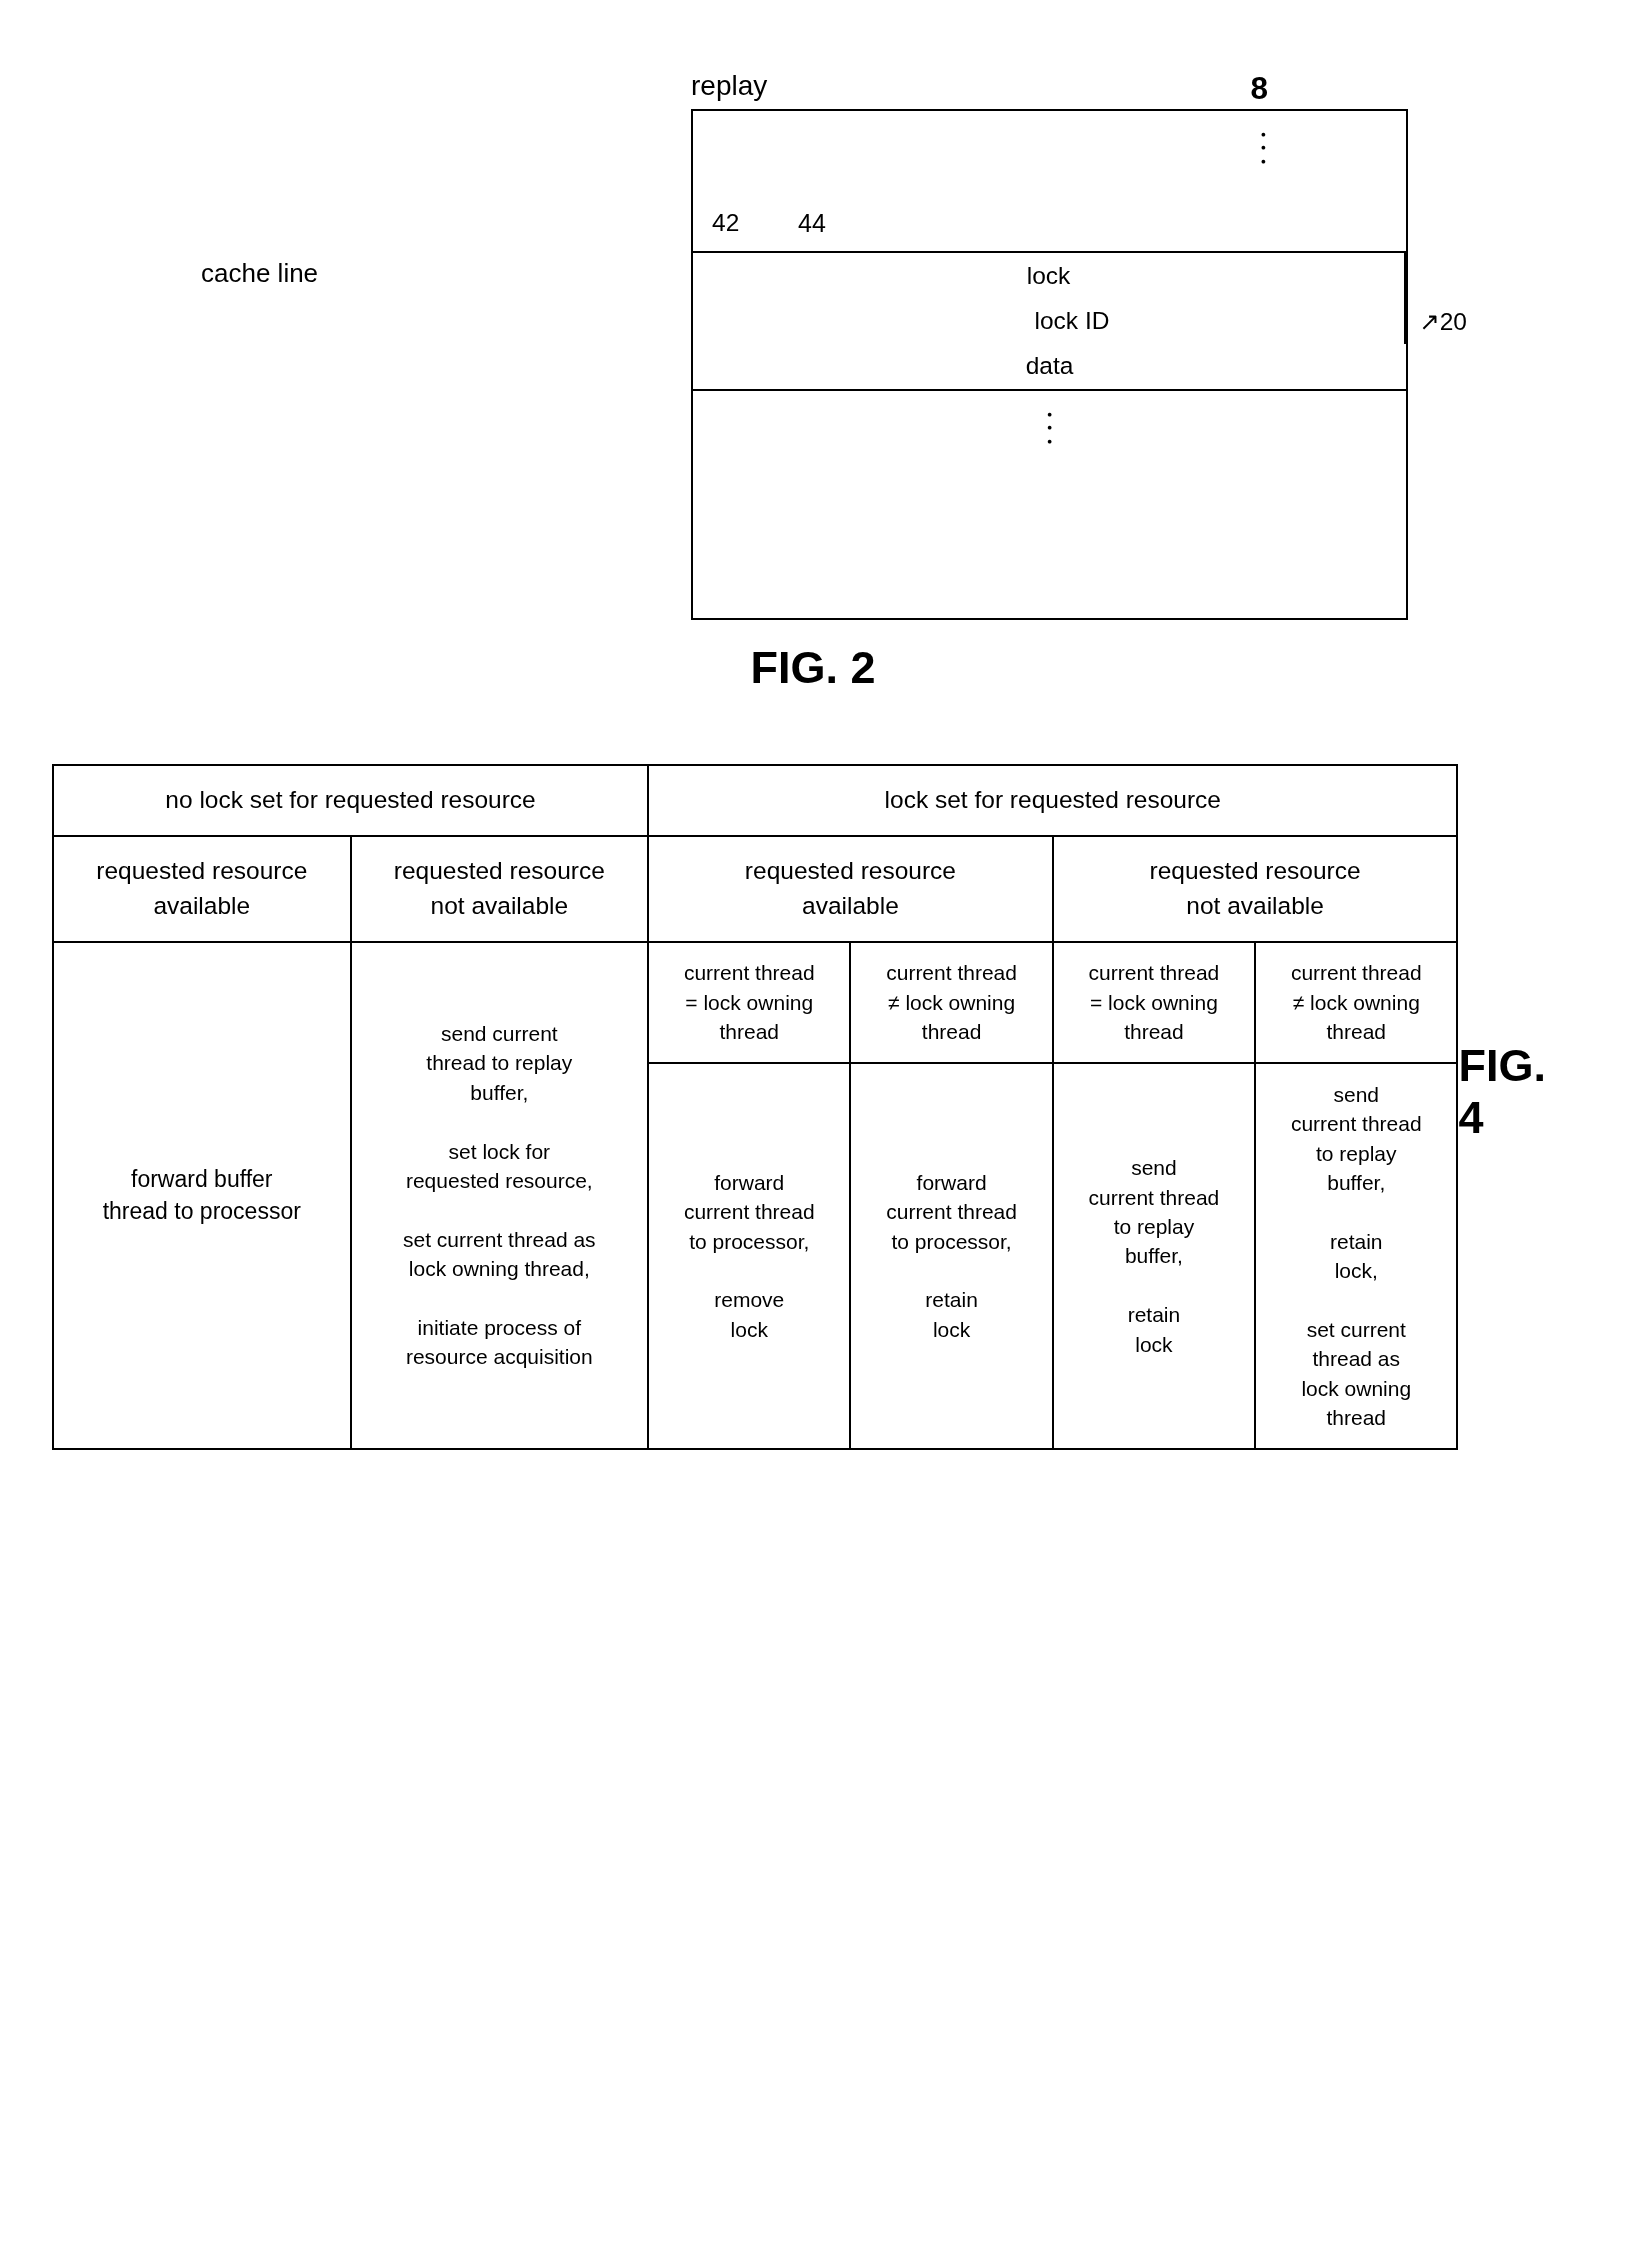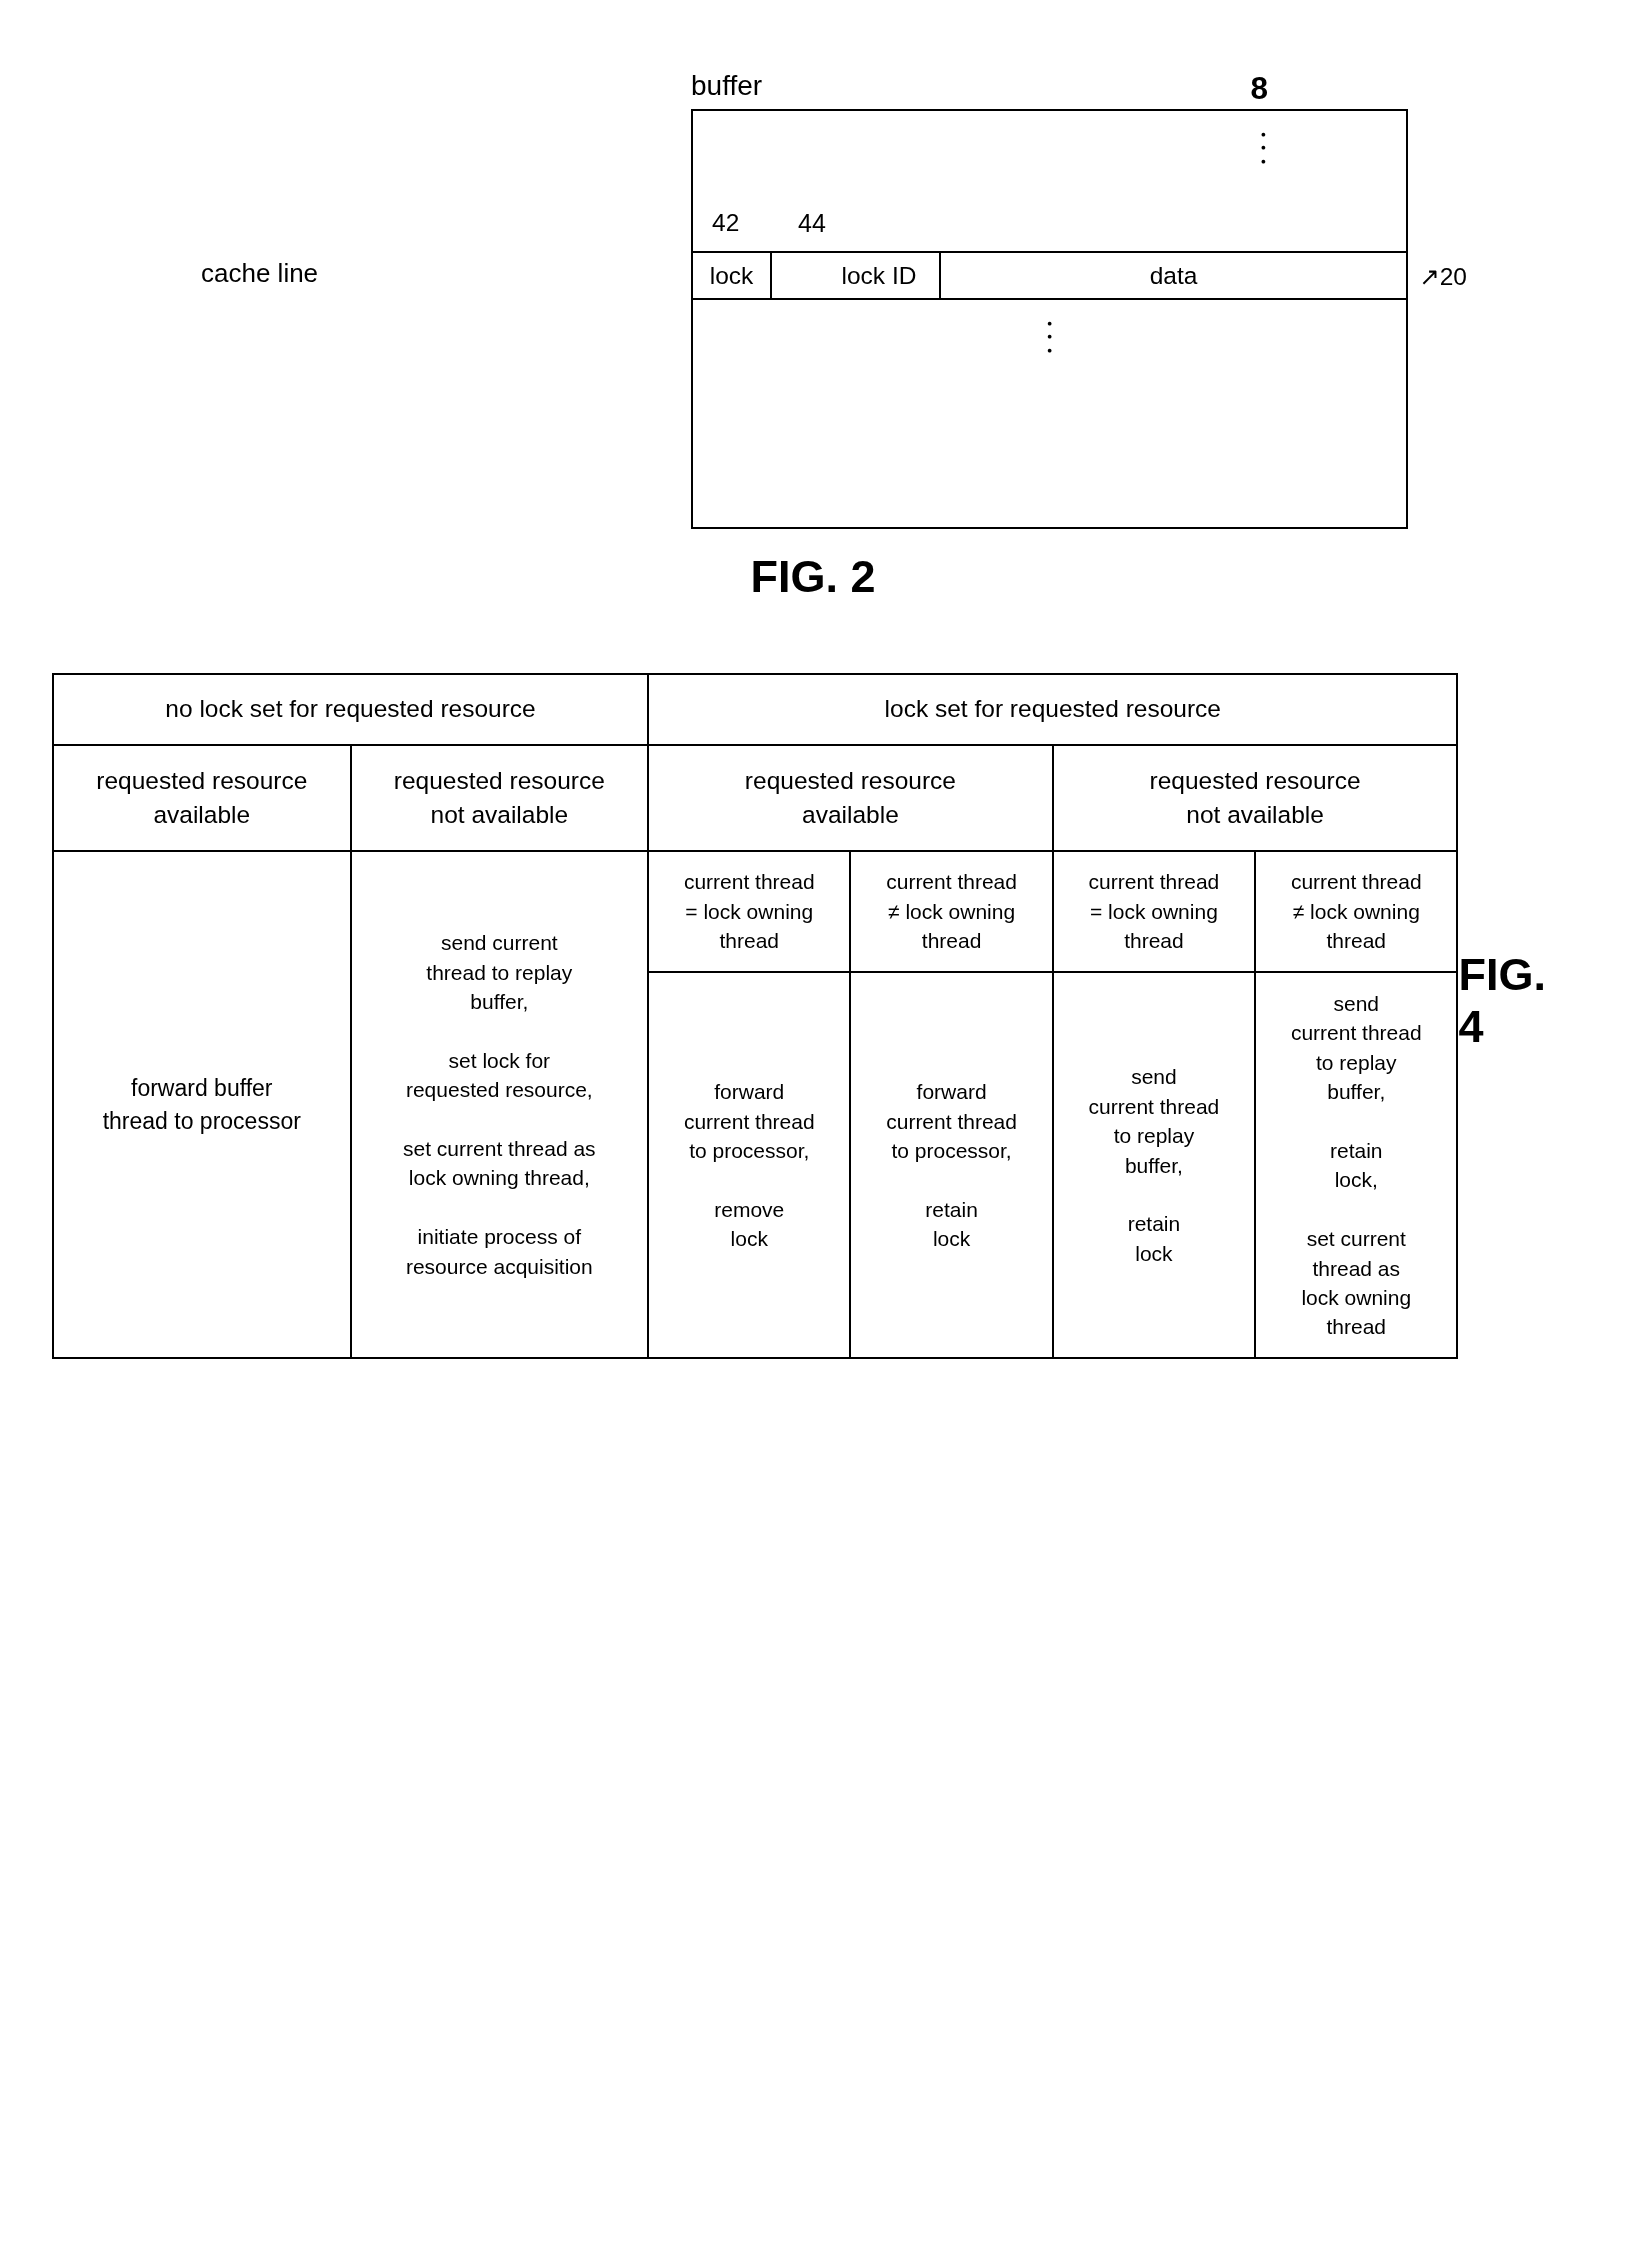--- a/index.html
+++ b/index.html
@@ -51,21 +51,21 @@
     .cache-top-area {
       height: 140px;
       display: flex;
       align-items: center;
       justify-content: center;
       position: relative;
     }
 
     .cache-line-row {
       display: flex;
-      flex-direction: row;
+      flex-direction: column;
       border-top: 2.6px solid #000;
       border-bottom: 2.6px solid #000;
       position: relative;
     }
 
     .cell-lock {
       border-right: 2.6px solid #000;
       padding: 8.7px 15.7px;
       font-size: 24.5px;
       text-align: center;
@@ -152,21 +152,21 @@
       padding: 17.5px 19px;
     }
   </style>
 </head>
 <body>
 
 <div class="fig2-container">
   <span class="fig2-number">8</span>
   <div style="position:relative; margin-left:0; display:flex; flex-direction:column; align-items:flex-start; width:100%;">
     <div style="margin-left:245px;">
-      <span class="cache-label" style="display:block; margin-bottom:7px;">buffer</span>
+      <span class="cache-label" style="display:block; margin-bottom:7px;">replay</span>
     </div>
     <div style="display:flex; align-items:center; position:relative; margin-left:0; width:100%;">
       <div style="width:245px; display:flex; align-items:center; justify-content:flex-end; padding-right:17.5px;">
         
       </div>
       <div class="cache-box" style="position:relative;">
 
         <div class="cache-top-area">
           <div style="position:absolute; right: 140px; top: 17.5px; display:flex; flex-direction:column; gap:3.5px;">
             <span style="font-size:8.7px;">●</span>

